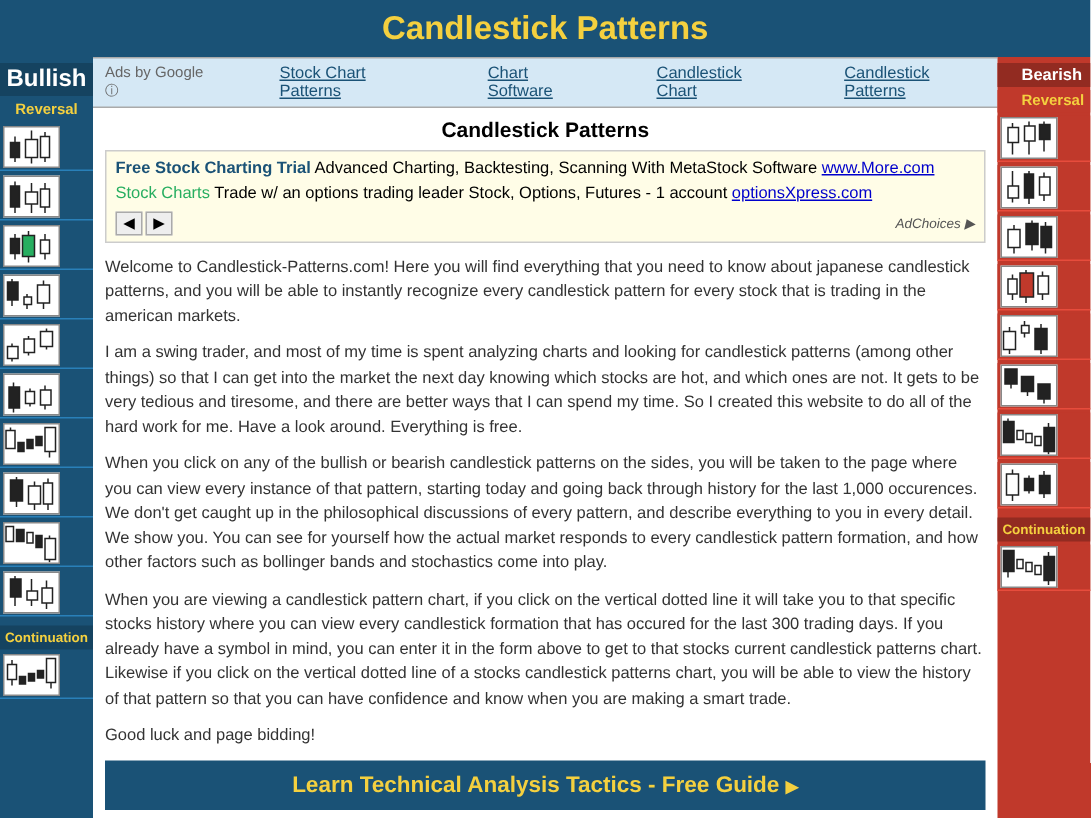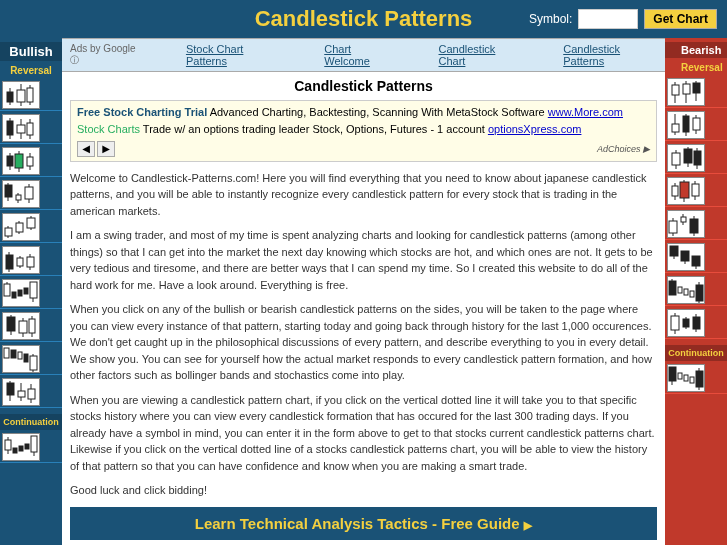--- a/index.html
+++ b/index.html
@@ -58,21 +58,21 @@
       background: #1a5276;
       flex-shrink: 0;
       display: flex;
       flex-direction: column;
       align-items: center;
       padding-top: 4px;
       gap: 2px;
     }
     .sidebar-section-label {
       color: #fff;
-      font-size: 13px;
+      font-size: 16px;
       font-weight: bold;
       text-align: center;
       padding: 2px 0;
       width: 100%;
       background: #154360;
     }
     .sidebar-pattern-item {
       display: flex;
       align-items: center;
       width: 100%;
@@ -244,25 +244,20 @@
     .thumb-svg {
       width: 36px;
       height: 26px;
     }
   </style>
 </head>
 <body>
 
 <div id="top-bar">
   <div id="top-title">Candlestick Patterns</div>
-  <div id="symbol-area">
-    <span id="symbol-label">Symbol:</span>
-    <input id="symbol-input" type="text" style="">
-    <button id="get-chart-btn">Get Chart</button>
-  </div>
 </div>
 
 <div id="main-layout">
 
   <div id="left-sidebar">
     <div class="sidebar-section-label">Bullish</div>
     <div class="sidebar-section-label" style="background:#1a5276;color:#f4d03f;font-size:10px;">Reversal</div>
 
     <div class="sidebar-pattern-item">
       <div class="sidebar-pattern-thumb">
@@ -441,21 +436,21 @@
   </div>
 
   <div id="center-content">
 
     <div id="nav-bar">
       <span class="nav-ads">
         <span>Ads by Google</span>
         <span style="font-size:9px;">ⓘ</span>
       </span>
       <span class="nav-link">Stock Chart Patterns</span>
-      <span class="nav-link">Chart Welcome</span>
+      <span class="nav-link">Chart Software</span>
       <span class="nav-link">Candlestick Chart</span>
       <span class="nav-link">Candlestick Patterns</span>
     </div>
 
     <div id="content-area">
 
       <div id="page-heading">Candlestick Patterns</div>
 
       <div id="ad-box">
         <div class="ad-line">
@@ -474,21 +469,21 @@
             <div class="ad-nav-btn">▶</div>
           </div>
           <span class="ad-choices">AdChoices ▶</span>
         </div>
       </div>
 
       <div class="body-text">Welcome to Candlestick-Patterns.com! Here you will find everything that you need to know about japanese candlestick patterns, and you will be able to instantly recognize every candlestick pattern for every stock that is trading in the american markets.</div>
       <div class="body-text">I am a swing trader, and most of my time is spent analyzing charts and looking for candlestick patterns (among other things) so that I can get into the market the next day knowing which stocks are hot, and which ones are not. It gets to be very tedious and tiresome, and there are better ways that I can spend my time. So I created this website to do all of the hard work for me. Have a look around. Everything is free.</div>
       <div class="body-text">When you click on any of the bullish or bearish candlestick patterns on the sides, you will be taken to the page where you can view every instance of that pattern, starting today and going back through history for the last 1,000 occurences. We don't get caught up in the philosophical discussions of every pattern, and describe everything to you in every detail. We show you. You can see for yourself how the actual market responds to every candlestick pattern formation, and how other factors such as bollinger bands and stochastics come into play.</div>
       <div class="body-text">When you are viewing a candlestick pattern chart, if you click on the vertical dotted line it will take you to that specific stocks history where you can view every candlestick formation that has occured for the last 300 trading days. If you already have a symbol in mind, you can enter it in the form above to get to that stocks current candlestick patterns chart. Likewise if you click on the vertical dotted line of a stocks candlestick patterns chart, you will be able to view the history of that pattern so that you can have confidence and know when you are making a smart trade.</div>
-      <div class="body-text">Good luck and click bidding!</div>
+      <div class="body-text">Good luck and page bidding!</div>
 
       <div id="bottom-ad">
         <div>
           <span>Learn Technical Analysis Tactics - Free Guide</span>
           <span style="font-size:11px;"> ▶</span>
         </div>
 
       </div>
 
     </div>

